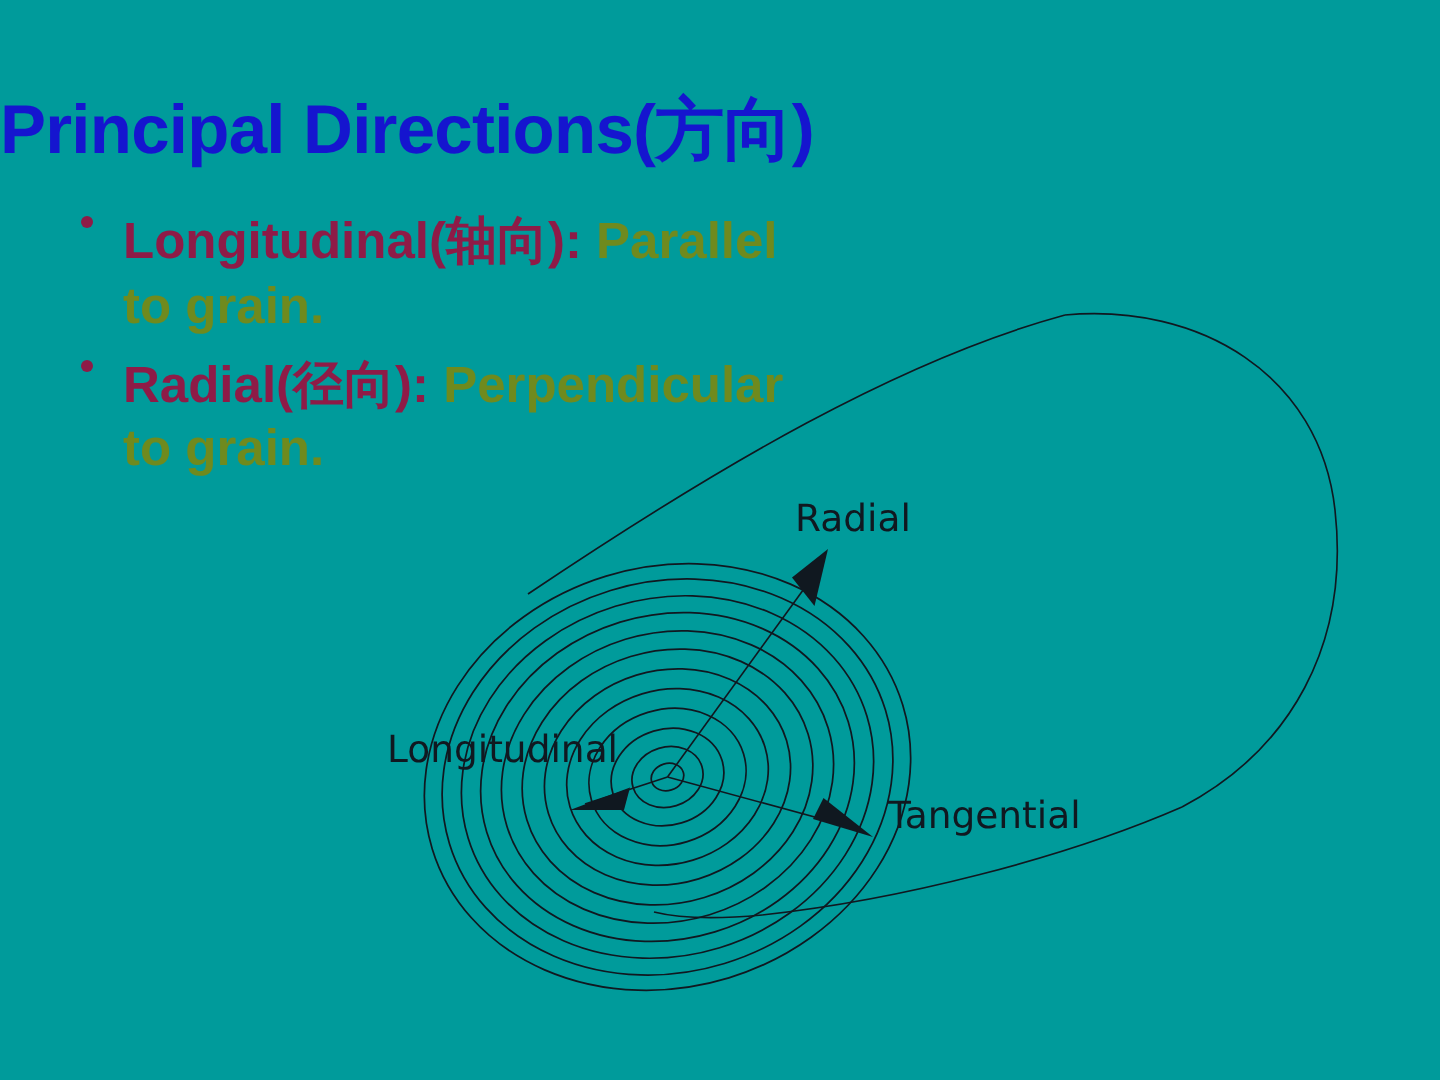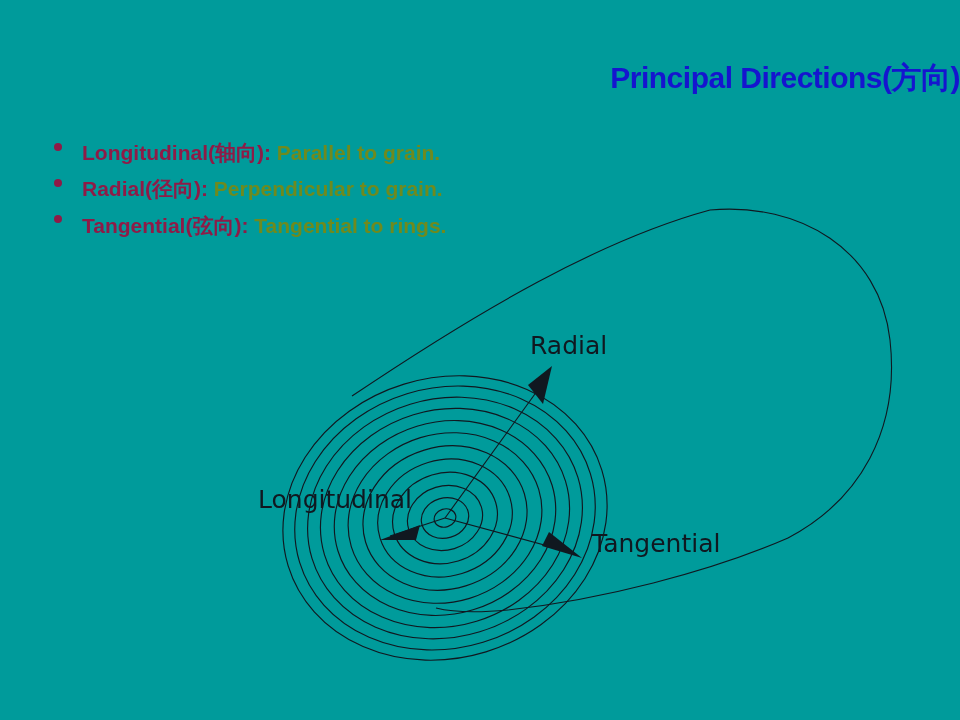--- a/index.html
+++ b/index.html
@@ -18,44 +18,44 @@
     width: 960px;
     height: 720px;
     background: #009B9B;
   }
   
   #slide-title {
     position: absolute;
     left: 0;
     top: 62px;
     width: 960px;
-    text-align: right;
+    text-align: left;
     font-family: "Liberation Sans", sans-serif;
-    font-size: 30px;
+    font-size: 46px;
     font-weight: bold;
     color: #1515CF;
     letter-spacing: -0.5px;
     white-space: nowrap;
     line-height: 1.05;
   }
   
   #bullet-list {
     position: absolute;
     left: 40px;
     top: 140px;
     width: 490px;
     margin: 0;
     padding: 0;
     list-style: none;
   }
   .bullet-item {
     position: relative;
     padding-left: 42px;
     margin-bottom: 10px;
-    font-size: 21px;
+    font-size: 34px;
     line-height: 1.26;
   }
   .bullet-dot {
     position: absolute;
     left: 14px;
     top: 0.12em;
     width: 8px;
     height: 8px;
     border-radius: 50%;
     background: #8E1B47;
@@ -118,25 +118,20 @@
     <li class="bullet-item">
       <span class="bullet-dot"></span>
       <span class="term">Longitudinal(轴向):</span>
       <span class="desc">Parallel to grain.</span>
     </li>
     <li class="bullet-item">
       <span class="bullet-dot"></span>
       <span class="term">Radial(径向):</span>
       <span class="desc">Perpendicular to grain.</span>
     </li>
-    <li class="bullet-item">
-      <span class="bullet-dot"></span>
-      <span class="term">Tangential(弦向):</span>
-      <span class="desc">Tangential to rings.</span>
-    </li>
   </ul>
 
   <svg id="wood-diagram" viewBox="0 0 720 520">
 
     <g>
 
       <path class="dg-line" d="M 112 216 C 240 130 360 60 470 30"></path>
 
       <path class="dg-line" d="M 470 30 C 560 22 640 70 650 160
                C 660 250 620 320 548 358"></path>

